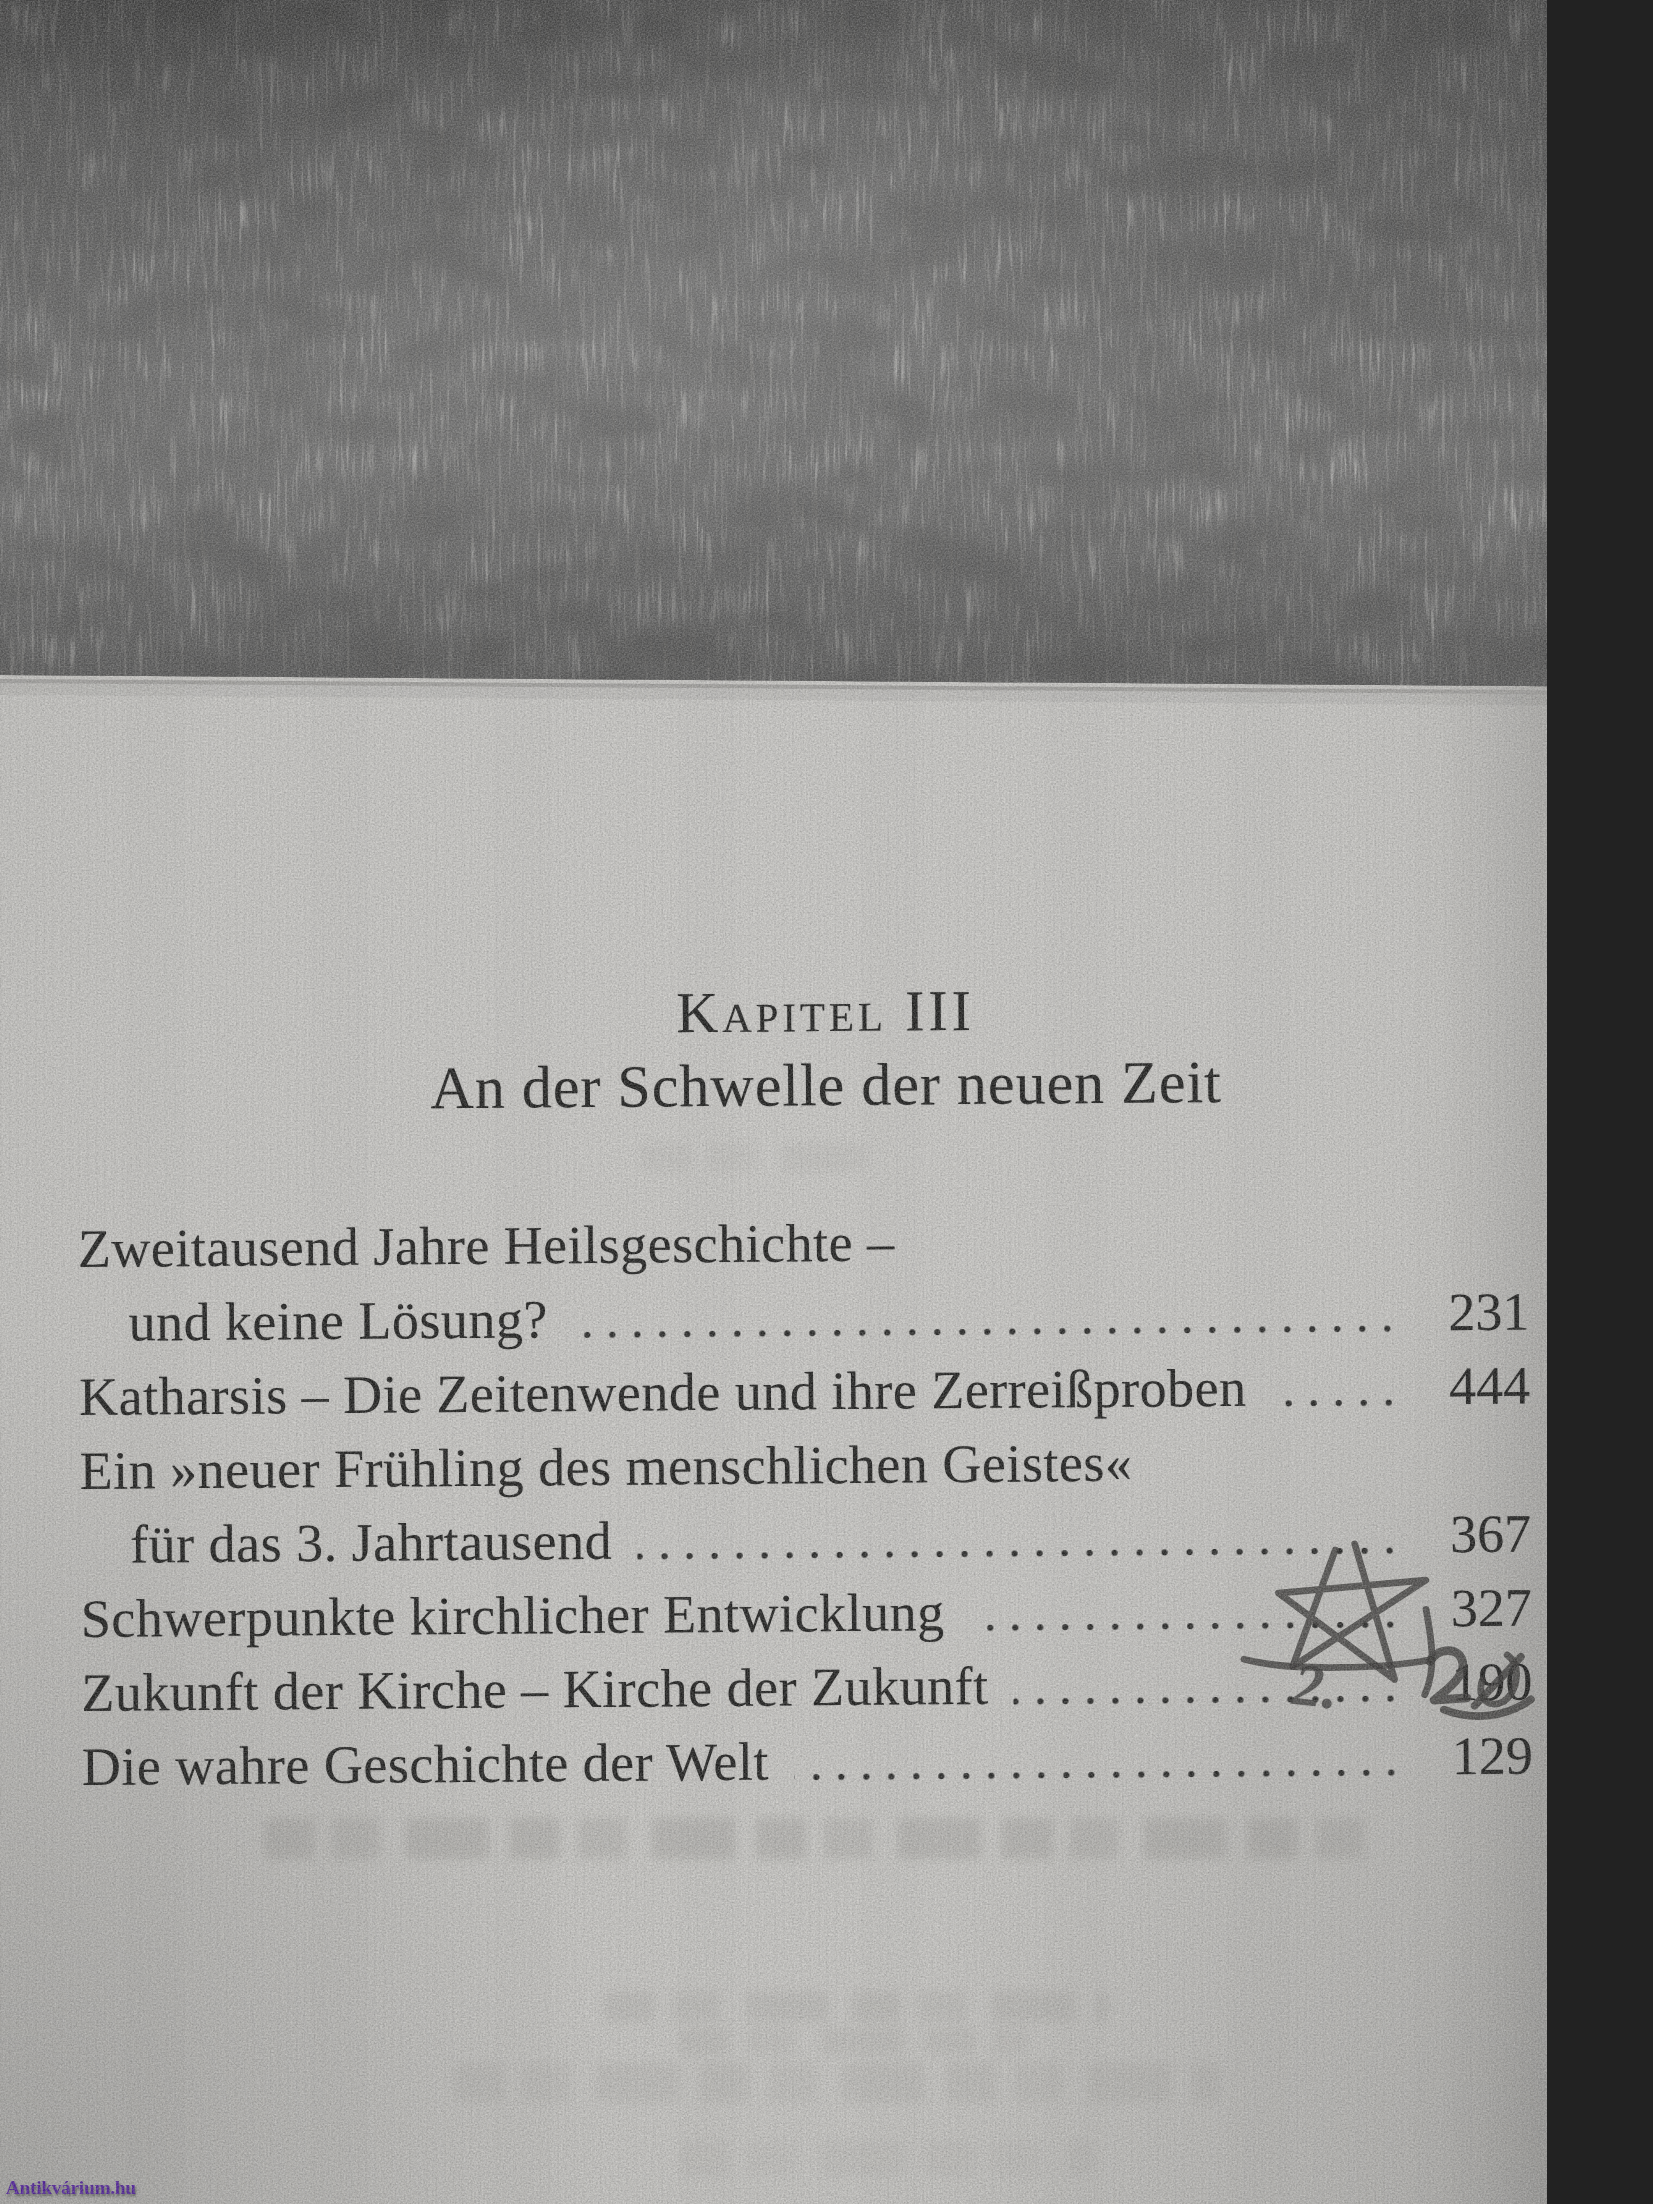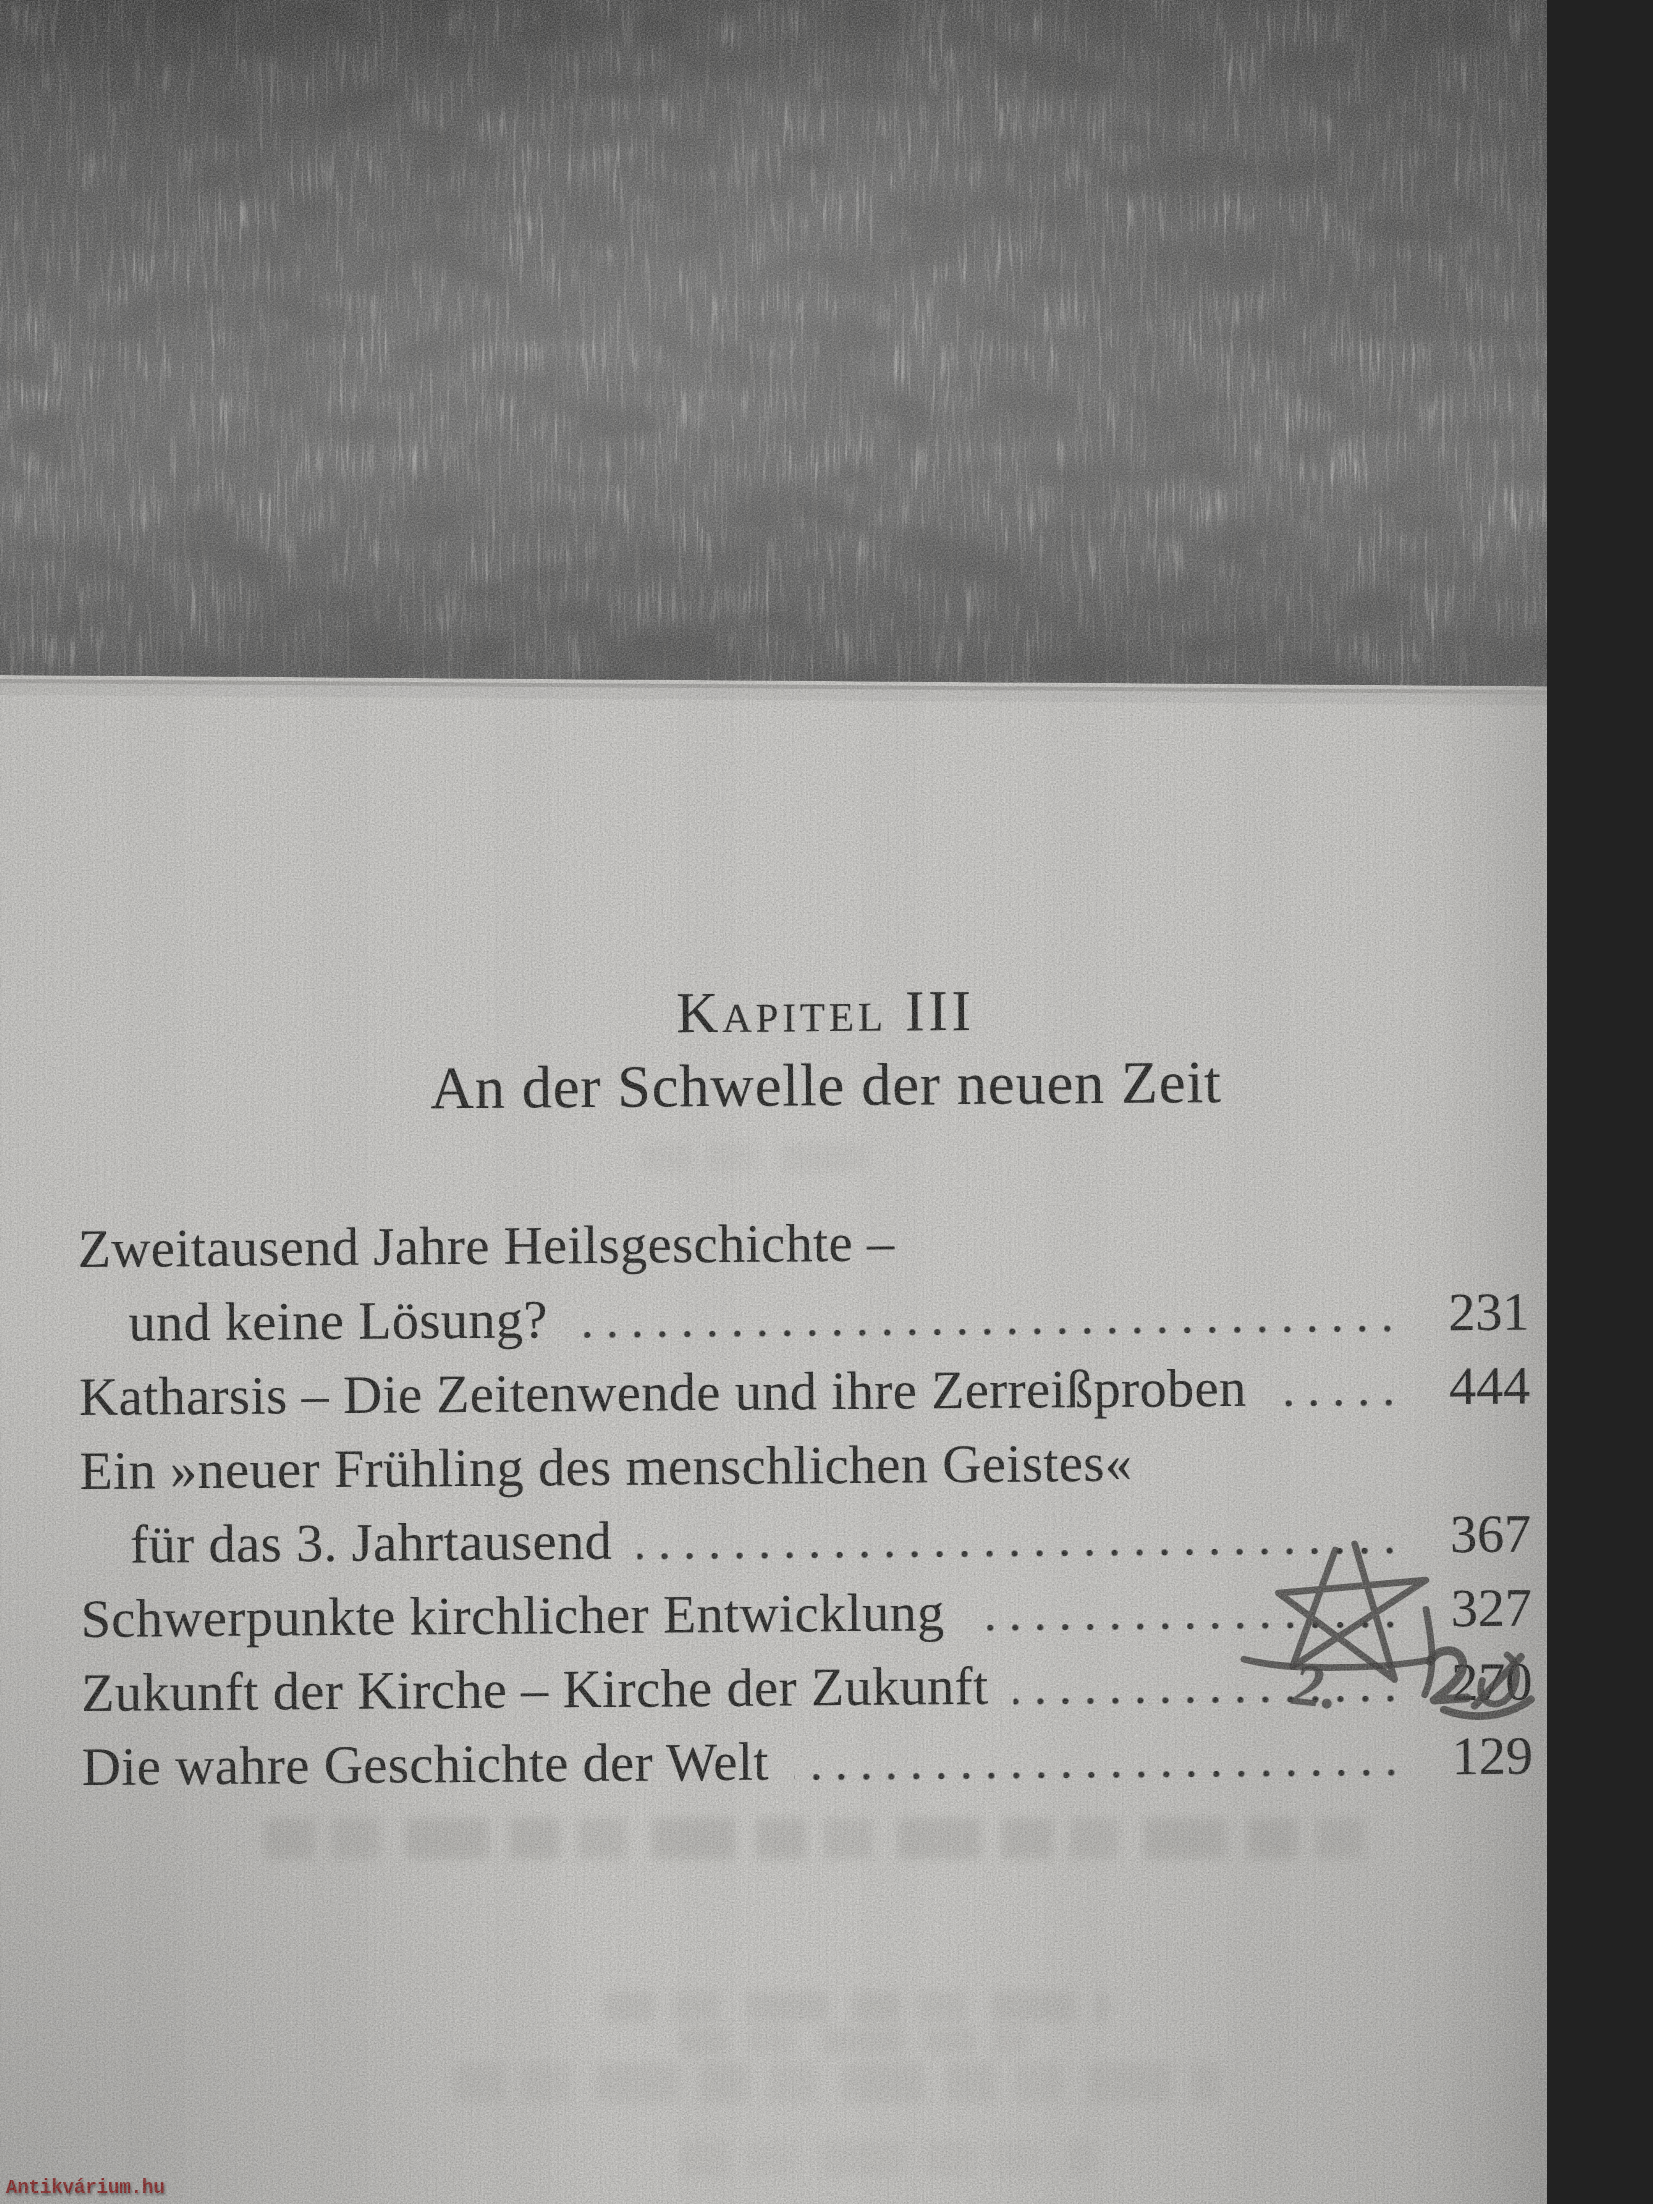--- a/index.html
+++ b/index.html
@@ -99,23 +99,23 @@
   }
   .ghost-subtitle{left:640px;top:1143px;width:243px;height:29px;opacity:.12;}
   .ghost-1{left:264px;top:1818px;width:1116px;height:41px;opacity:.34;}
   .ghost-2a{left:604px;top:1991px;width:505px;height:31px;opacity:.20;}
   .ghost-2b{left:679px;top:2028px;width:349px;height:27px;opacity:.16;}
   .ghost-3{left:454px;top:2063px;width:767px;height:39px;opacity:.17;}
   .ghost-4{left:679px;top:2141px;width:417px;height:35px;opacity:.11;}
   
   .watermark{
     position:absolute;left:5.8px;top:2177px;
-    font-family:Liberation Mono, monospace;
+    font-family:Liberation Serif, serif;
     font-weight:bold;font-size:19.4px;letter-spacing:-0.3px;
-    color:#7f1d1d;
+    color:#4c1d95;
     text-shadow:1px 1.9px 2.9px rgba(60,60,60,.85), 0 0 1px rgba(255,255,255,.5);
   }
   .grain{position:absolute;inset:0;pointer-events:none;}
 </style>
 </head>
 <body>
 
 <div class="photo">
 
   <div class="page-area"></div>
@@ -179,21 +179,21 @@
       </div>
       <div class="row">
         <span class="t">Schwerpunkte kirchlicher Entwicklung</span>
         <span class="leader"></span>
         <span class="num">327</span>
       </div>
       <div class="row">
         <span class="t">Zukunft der Kirche – Kirche der Zukunft</span>
         <span class="leader"></span>
         <span class="num">
-          <span>270</span>
+          <span>190</span>
           <span class="hand-prefix">2.</span>
           <svg class="hand-strokes" viewBox="0 0 220 112">
             <path class="hand-stroke" style="stroke-width:9" d="M104,40 C114,24 136,26 138,42 C140,54 126,66 108,80 L142,78"></path>
             <path class="hand-stroke" style="stroke-width:8" d="M150,86 L198,36"></path>
             <path class="hand-stroke" d="M184,34 C198,44 196,70 180,82 C164,90 152,78 158,60"></path>
             <path class="hand-stroke" style="stroke-width:8" d="M118,90 C148,102 184,98 208,80"></path>
           </svg>
         </span>
       </div>
       <div class="row">

